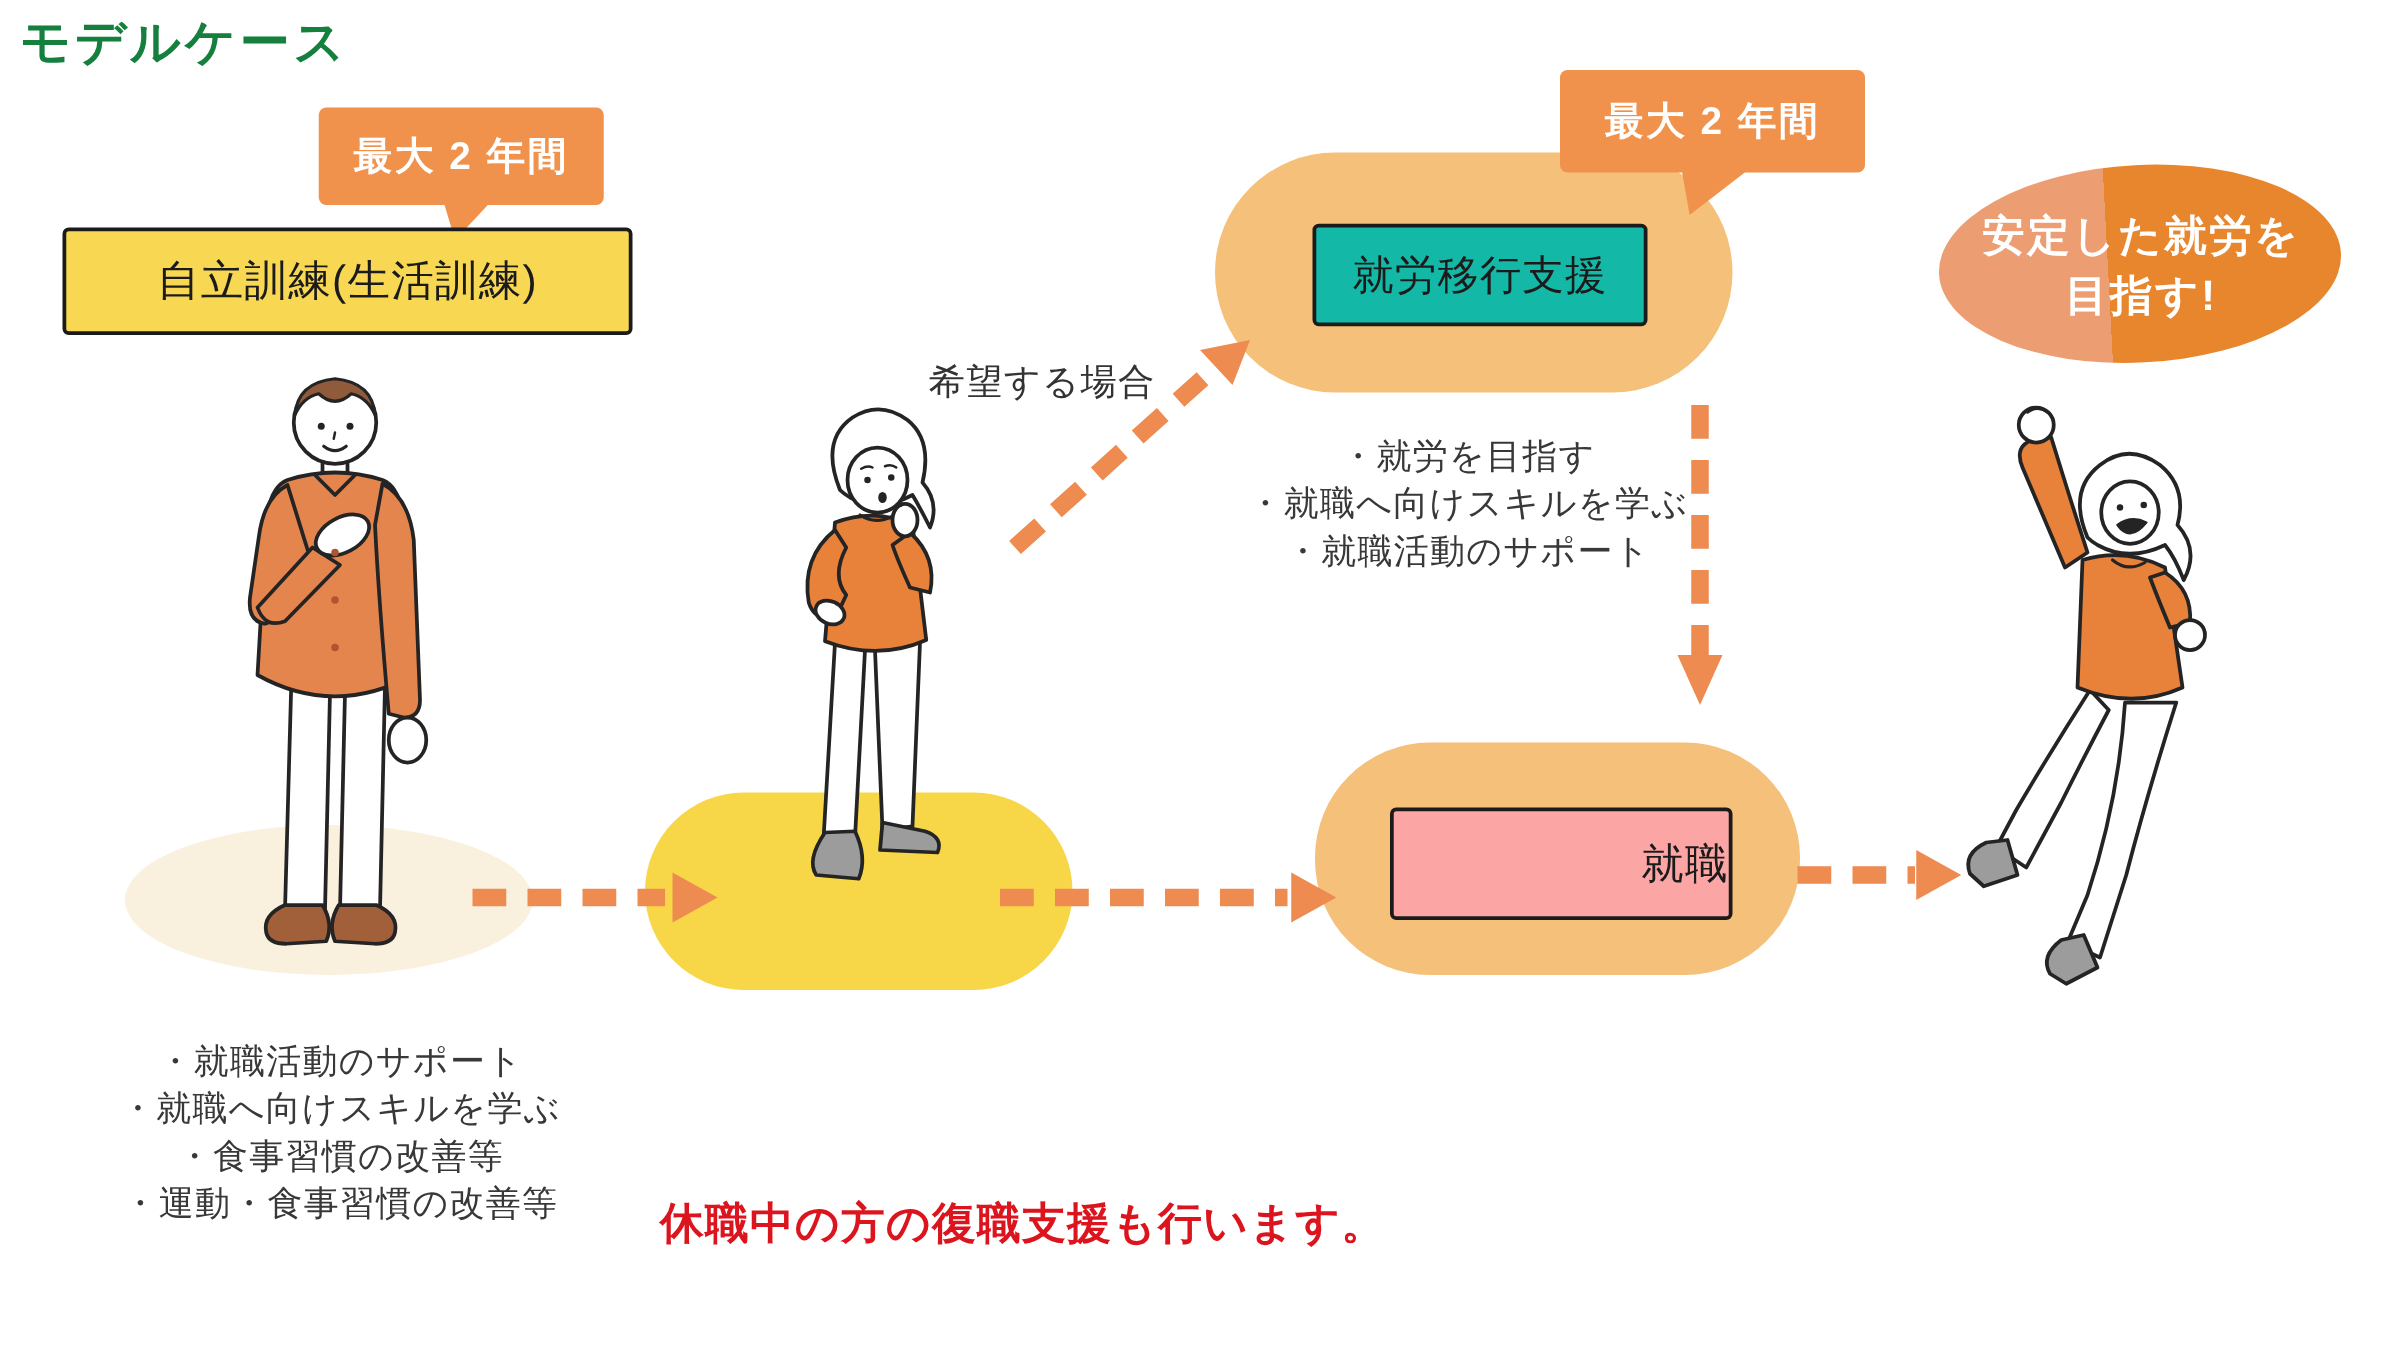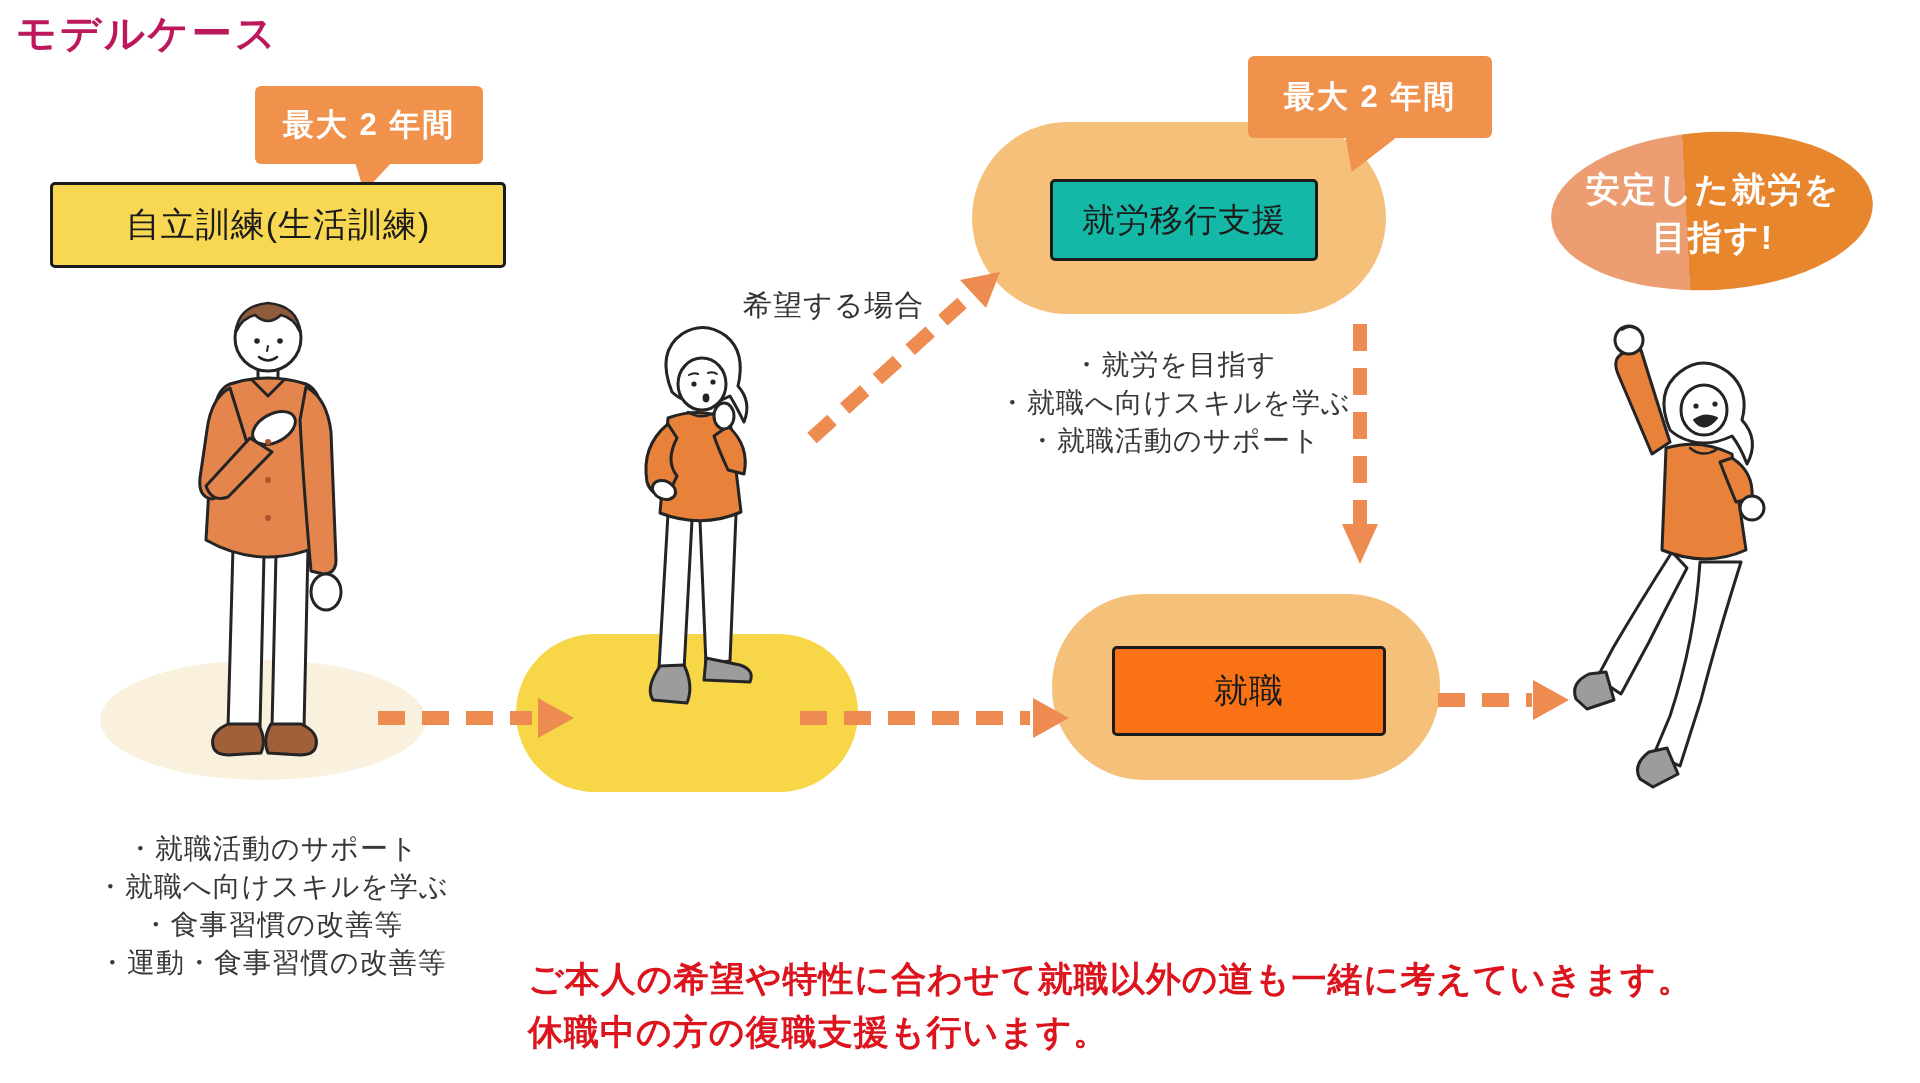--- a/index.html
+++ b/index.html
@@ -5,40 +5,40 @@
   html,body{margin:0;padding:0;background:#fff;}
   .canvas{
     position:relative;width:1920px;height:1083px;background:#ffffff;overflow:hidden;
     font-family:"Liberation Sans","DejaVu Sans",sans-serif;
   }
   .abs{position:absolute;}
   #art{position:absolute;left:0;top:0;z-index:1;}
   .txtlayer{position:absolute;left:0;top:0;width:100%;height:100%;z-index:2;}
 
   .page-title{
-    left:16px;top:6px;font-size:40px;font-weight:bold;color:#be185d;letter-spacing:3px;
+    left:16px;top:6px;font-size:40px;font-weight:bold;color:#15803d;letter-spacing:3px;
   }
 
   .badge{
     background:#f0914c;color:#ffffff;font-weight:bold;font-size:31px;letter-spacing:2px;
     display:flex;align-items:center;justify-content:center;border-radius:6px;
   }
   .badge-1{left:255px;top:86px;width:228px;height:78px;}
   .badge-2{left:1248px;top:56px;width:244px;height:82px;}
   .badge-tail{background:#f0914c;}
   .tail-1{left:350px;top:160px;width:44px;height:32px;clip-path:polygon(10% 0,100% 0,32% 100%);}
   .tail-2{left:1345px;top:134px;width:56px;height:38px;clip-path:polygon(0 0,100% 0,12% 100%);}
 
   .stage-box{
     display:flex;align-items:center;justify-content:center;
     border:3.5px solid #1b1b1b;border-radius:5px;color:#1b1b1b;font-size:34px;letter-spacing:1px;
   }
   .box-yellow{left:50px;top:182px;width:450px;height:80px;background:#f8d852;}
   .box-white-1{left:1050px;top:179px;width:262px;height:76px;background:#14b8a6;font-size:33px;}
-  .box-white-2{left:1112px;top:646px;width:268px;height:84px;background:#f97316;}
+  .box-white-2{left:1112px;top:646px;width:268px;height:84px;background:#fca5a5;justify-content:flex-end;}
 
   .cond-label{left:743px;top:286px;font-size:29px;color:#333333;letter-spacing:1px;}
 
   .bullet-list{color:#383838;font-size:28px;line-height:38px;letter-spacing:1px;}
   .bullet-list div{white-space:nowrap;text-align:center;}
   .list-1{left:96px;top:830px;}
   .list-2{left:998px;top:346px;}
 
   .goal-text{
     left:1568px;top:160px;width:290px;height:106px;
@@ -215,18 +215,17 @@
     <div class="abs stage-box box-white-2">
       <span>就職</span>
     </div>
 
     <div class="abs goal-text">
       <span>安定した就労を</span>
       <span>目指す!</span>
     </div>
 
     <div class="abs footnote">
-      <div>ご本人の希望や特性に合わせて就職以外の道も一緒に考えていきます。</div>
       <div>休職中の方の復職支援も行います。</div>
     </div>
 
   </div>
 </div>
 
 </body></html>

